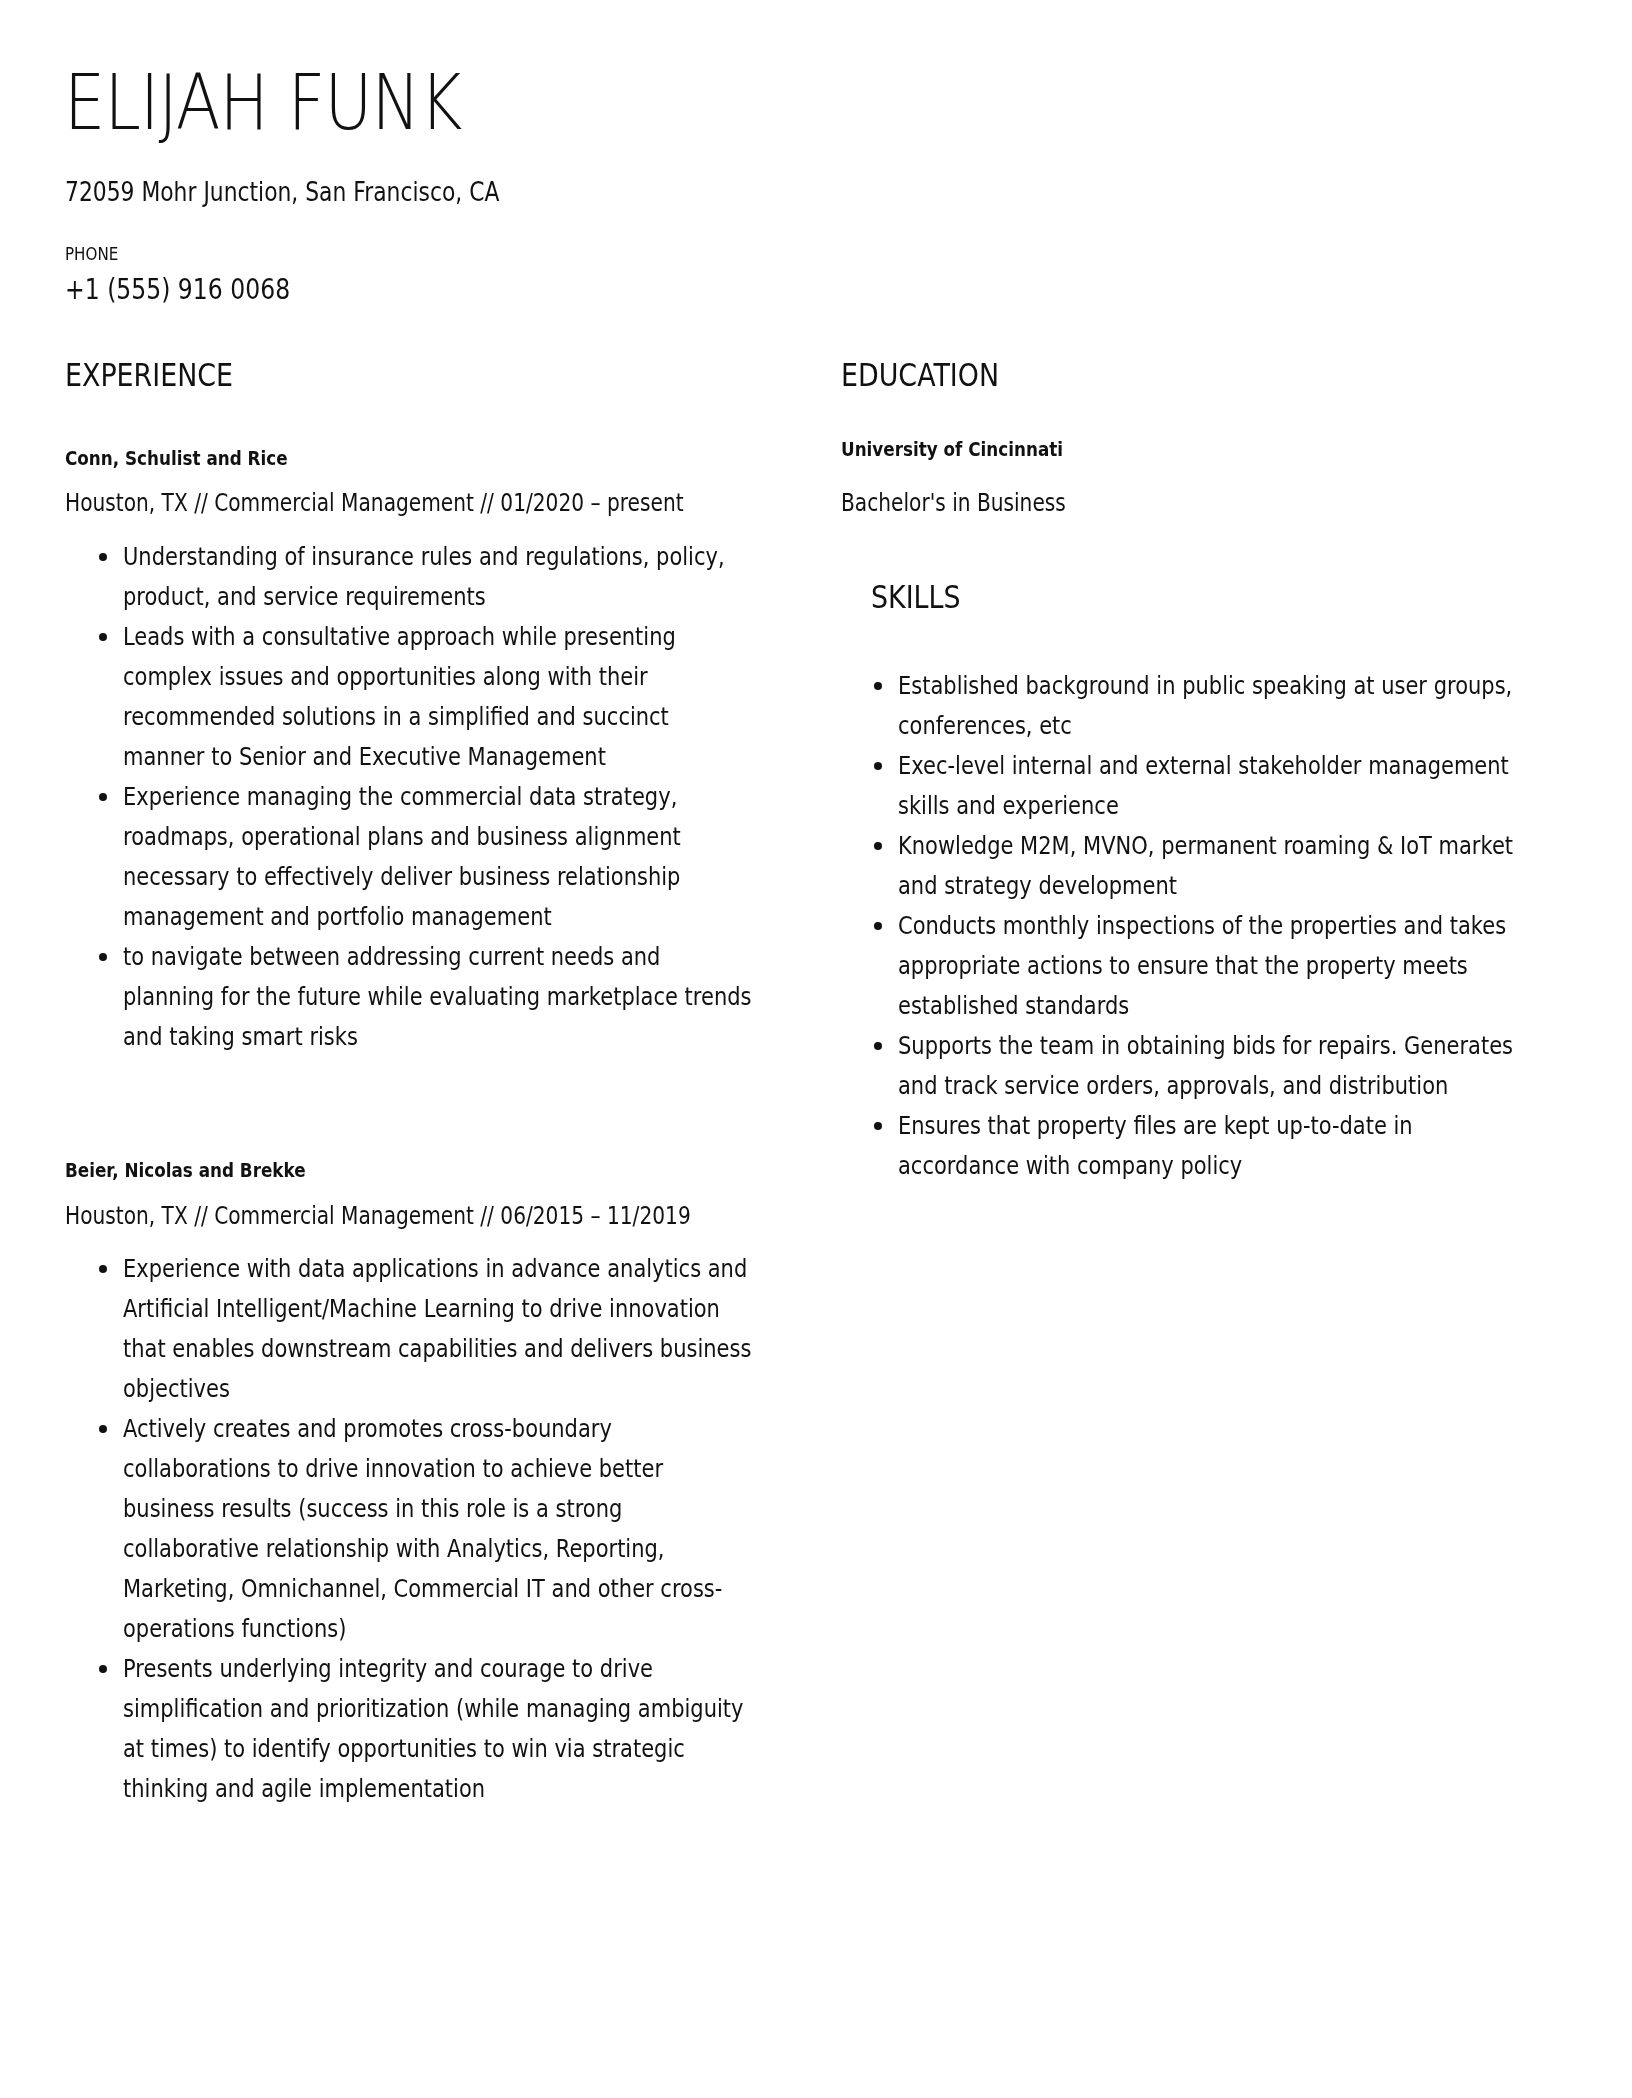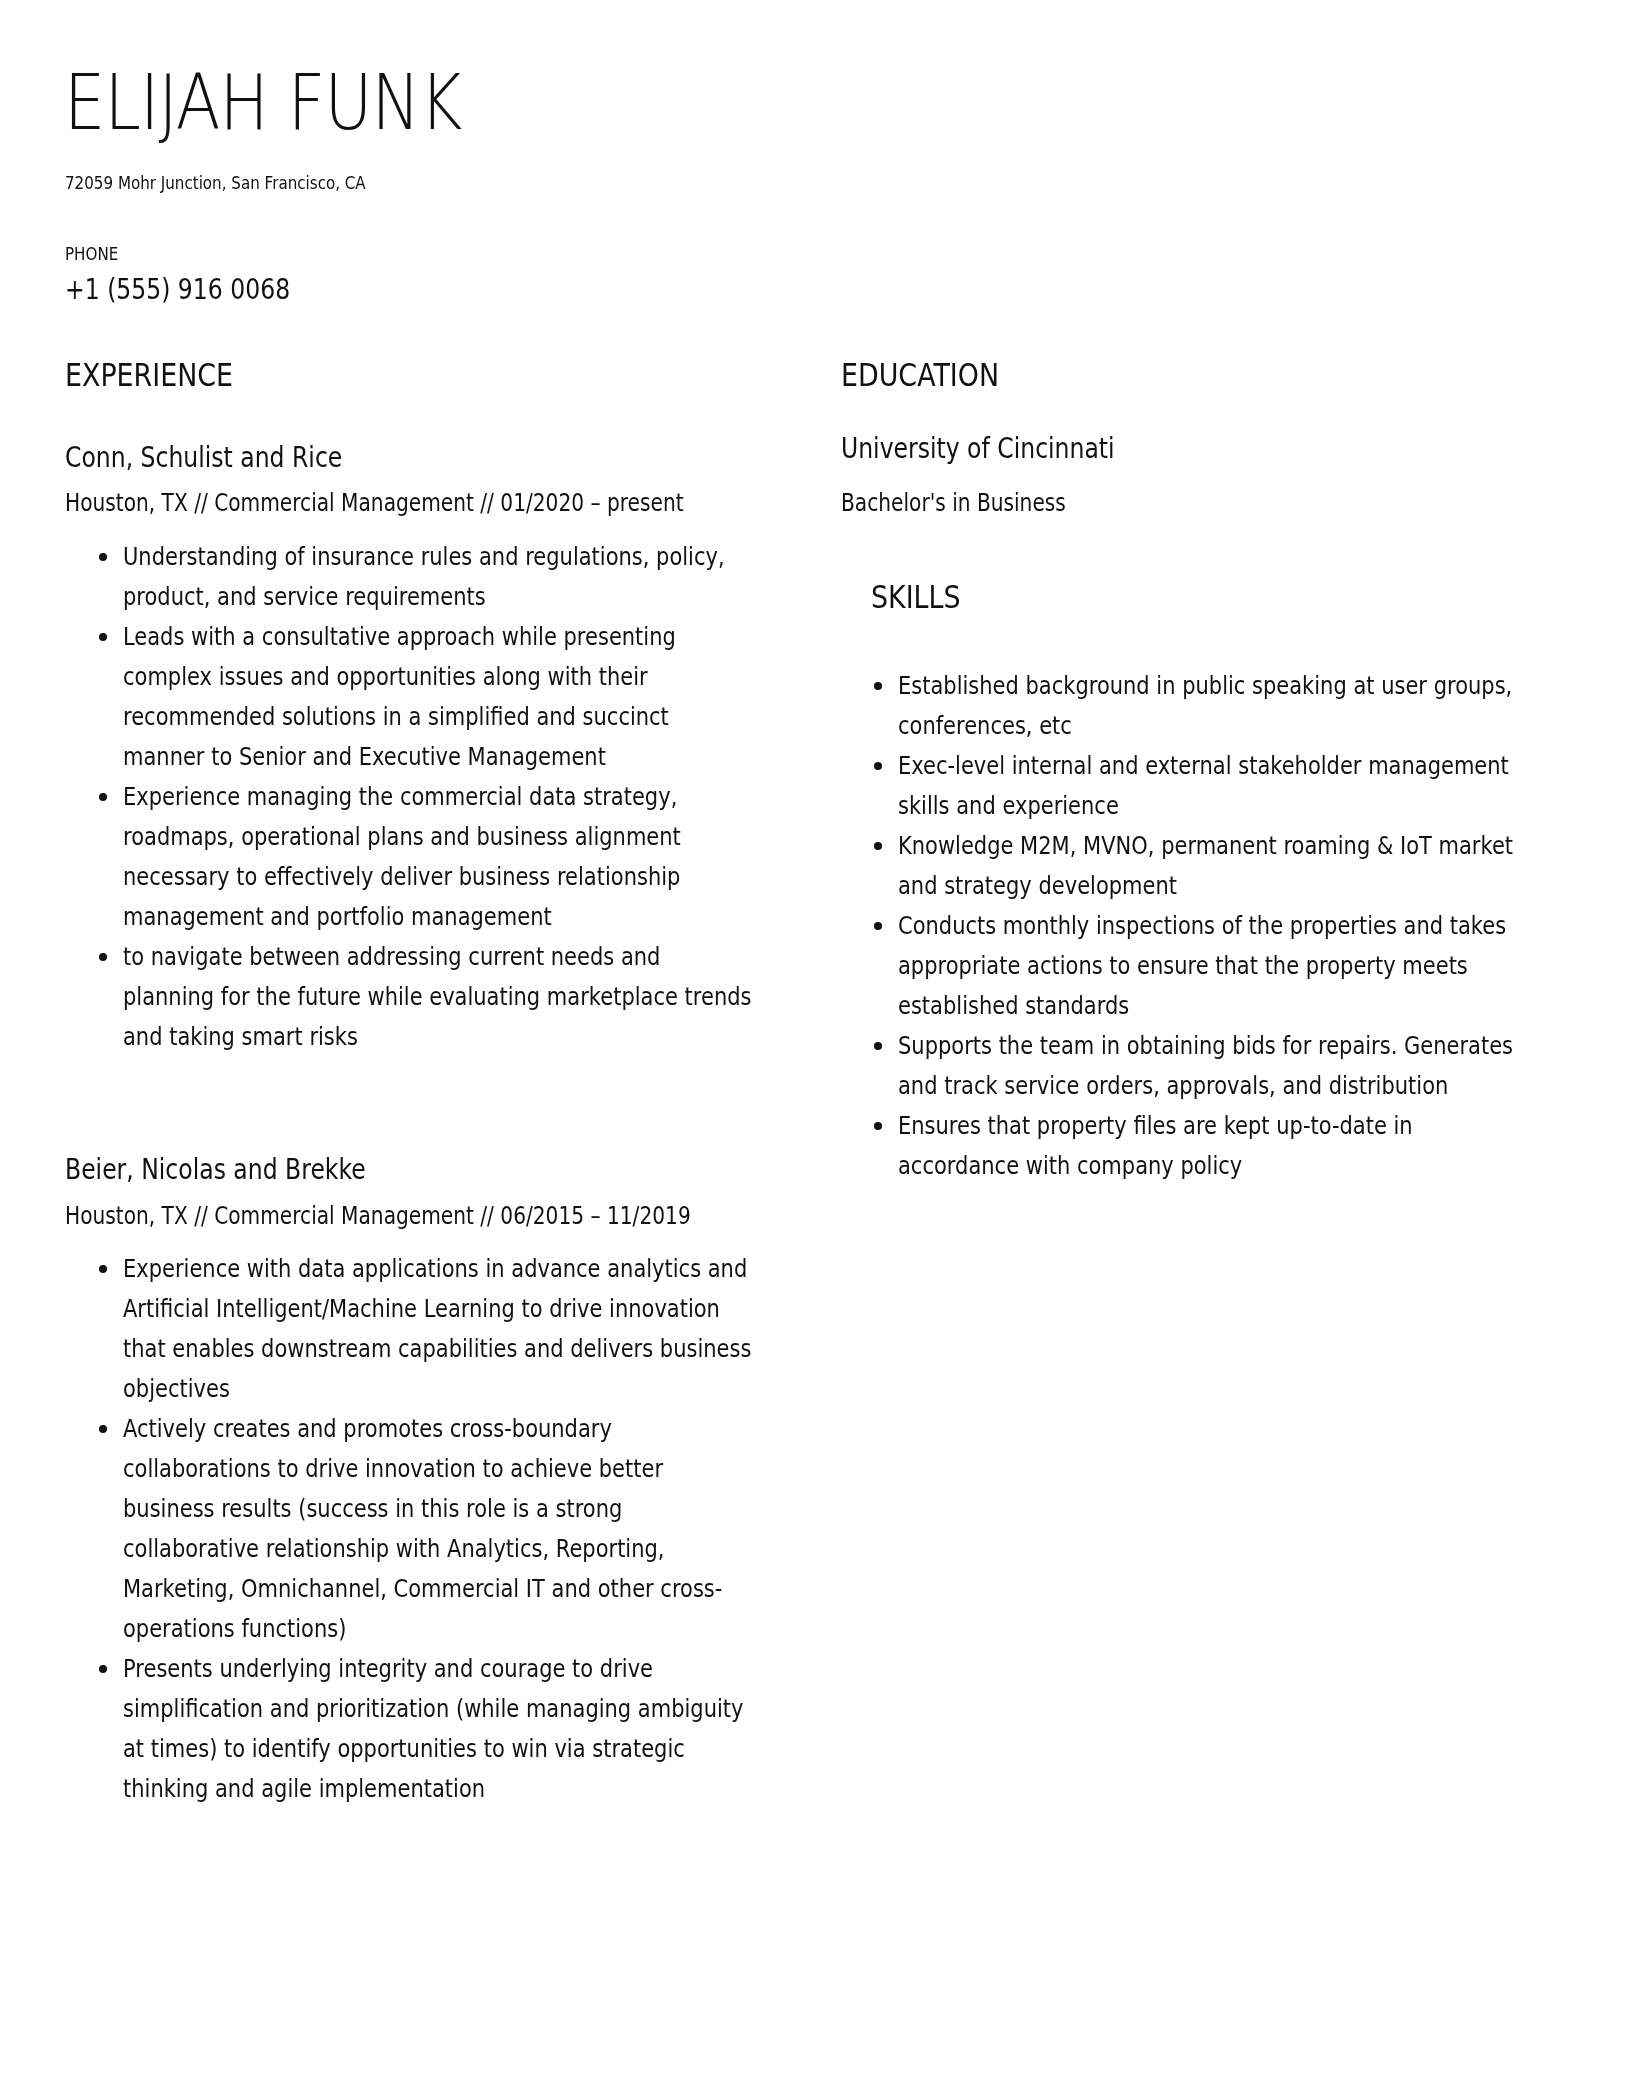--- a/index.html
+++ b/index.html
@@ -7,26 +7,26 @@
     width: 1632px; height: 2098px; position: relative; overflow: hidden;
     color: #111111;
     font-family: "DejaVu Sans", "Liberation Sans", sans-serif;
   }
   .abs { position: absolute; white-space: nowrap; }
   .cond { display: inline-block; transform-origin: 0 0; transform: scaleX(0.84); }
 
   .name { left: 64px; top: 58px; font-size: 76px; line-height: 90px; font-weight: 300; letter-spacing: -1px; }
   .name .cond { transform: scaleX(0.86); }
 
-  .address { left: 65px; top: 165px; font-size: 18px; line-height: 36px; }
+  .address { left: 65px; top: 174px; font-size: 26px; line-height: 36px; }
   .label { left: 65px; top: 239px; font-size: 18px; line-height: 30px; }
   .phone { left: 65px; top: 274px; font-size: 28px; line-height: 32px; }
 
   .section-title { font-size: 32px; line-height: 36px; }
-  .entry-title { font-size: 28px; line-height: 36px; font-weight: 400; }
+  .entry-title { font-size: 20px; line-height: 36px; font-weight: 700; }
   .entry-sub { font-size: 24px; line-height: 34px; }
 
   .bullets { position: absolute; margin: 8px; padding: 0; list-style: none; }
   .bullets li { position: relative; }
   .bullet-line { display: block; height: 40px; line-height: 40px; font-size: 25px; white-space: nowrap; }
   .dot {
     position: absolute; left: -24px; top: 16px; width: 8px; height: 8px;
     border-radius: 50%; background: #111111;
   }
 </style>

